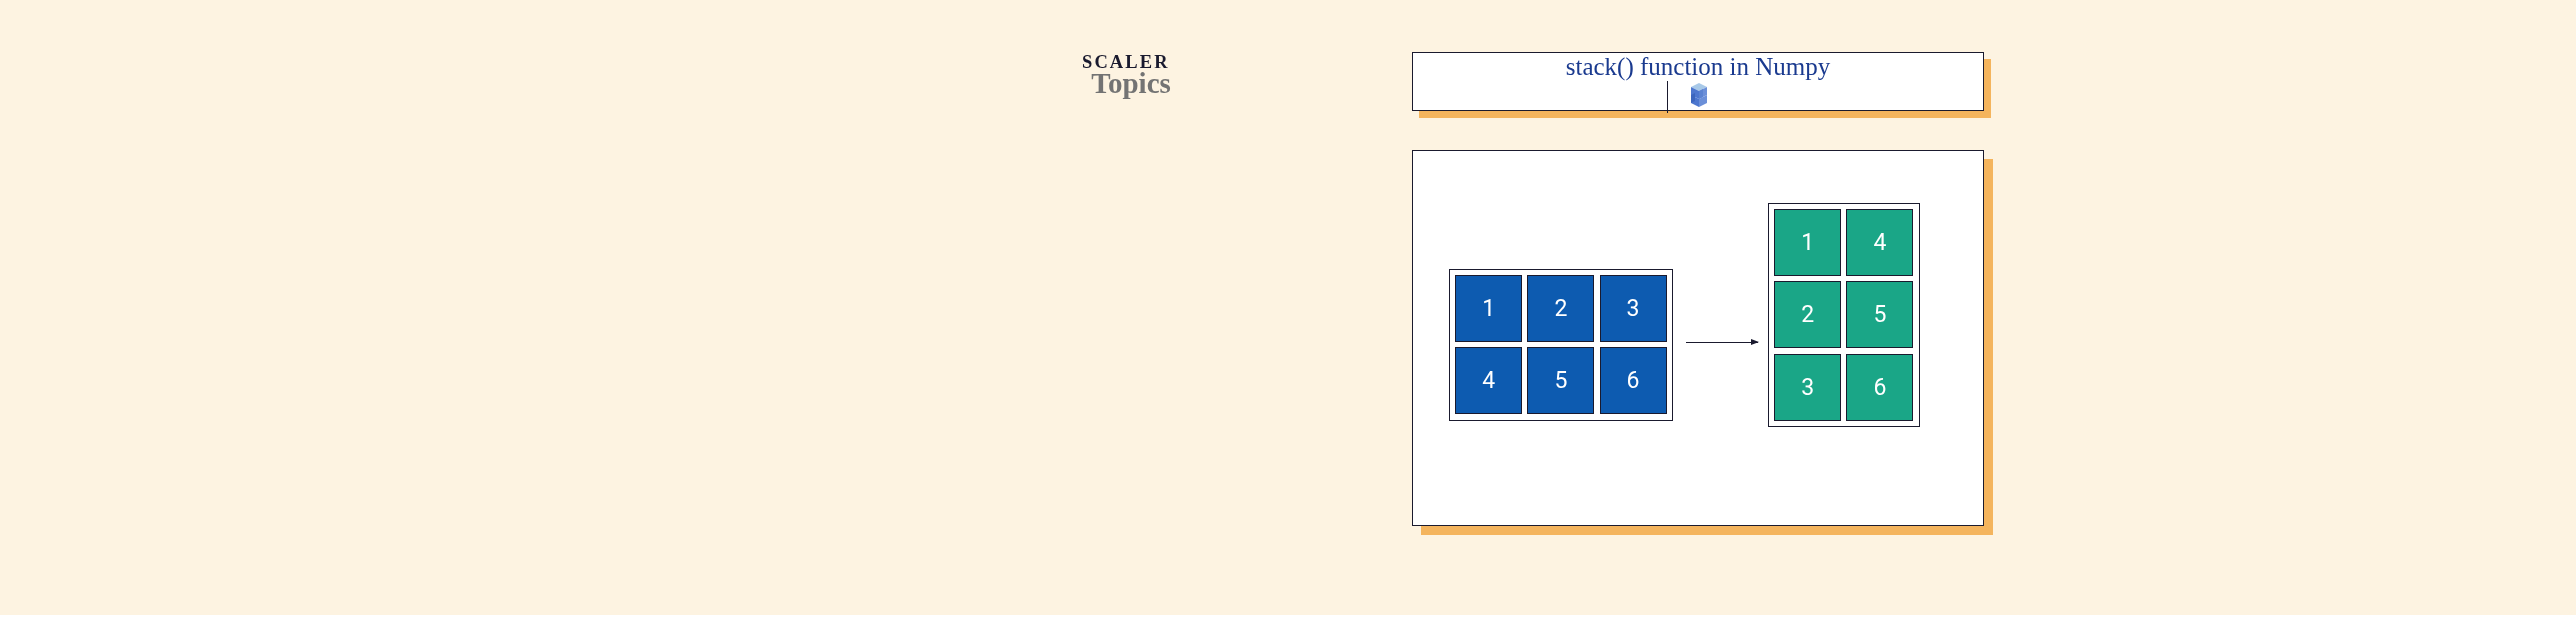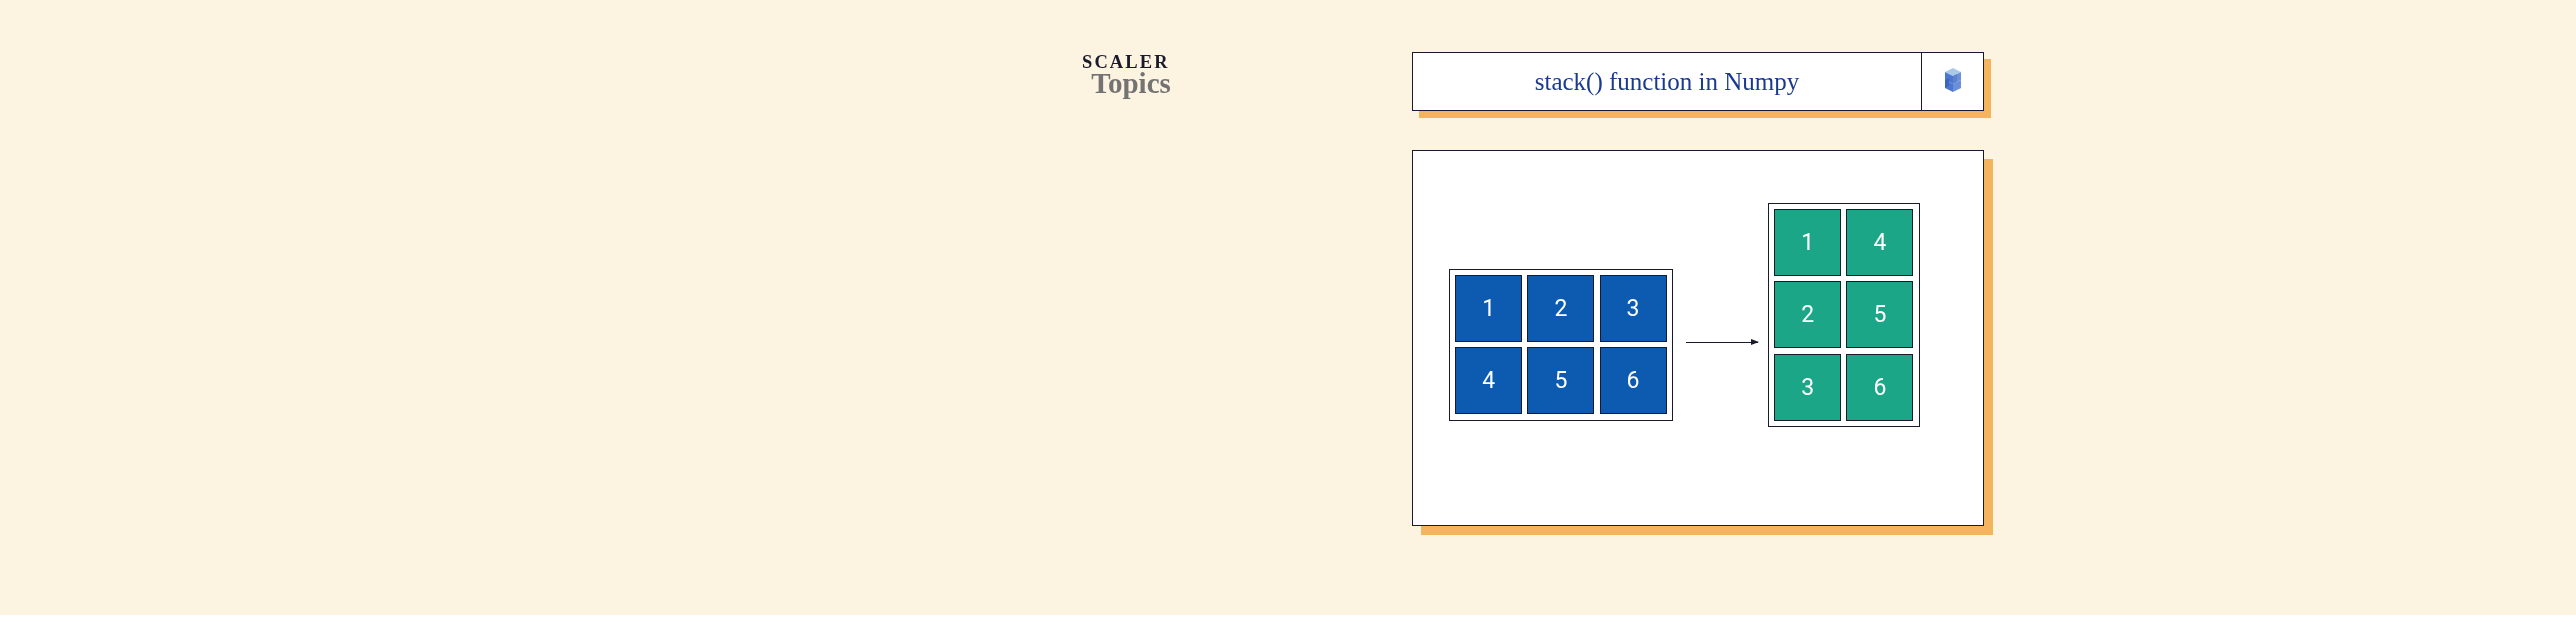--- a/index.html
+++ b/index.html
@@ -58,20 +58,21 @@
     background: #f4b45d;
   }
   .title-box {
     position: relative;
     width: 572px;
     height: 59px;
     background: #ffffff;
     border: 1px solid #1a1a2e;
     display: flex;
     align-items: center;
+    flex-direction: column;
   }
   .title-text {
     flex: 1;
     text-align: center;
     font-size: 25px;
     color: #1a3a8f;
     font-weight: 500;
     font-family: Georgia, serif;
   }
   .title-icon-cell {

